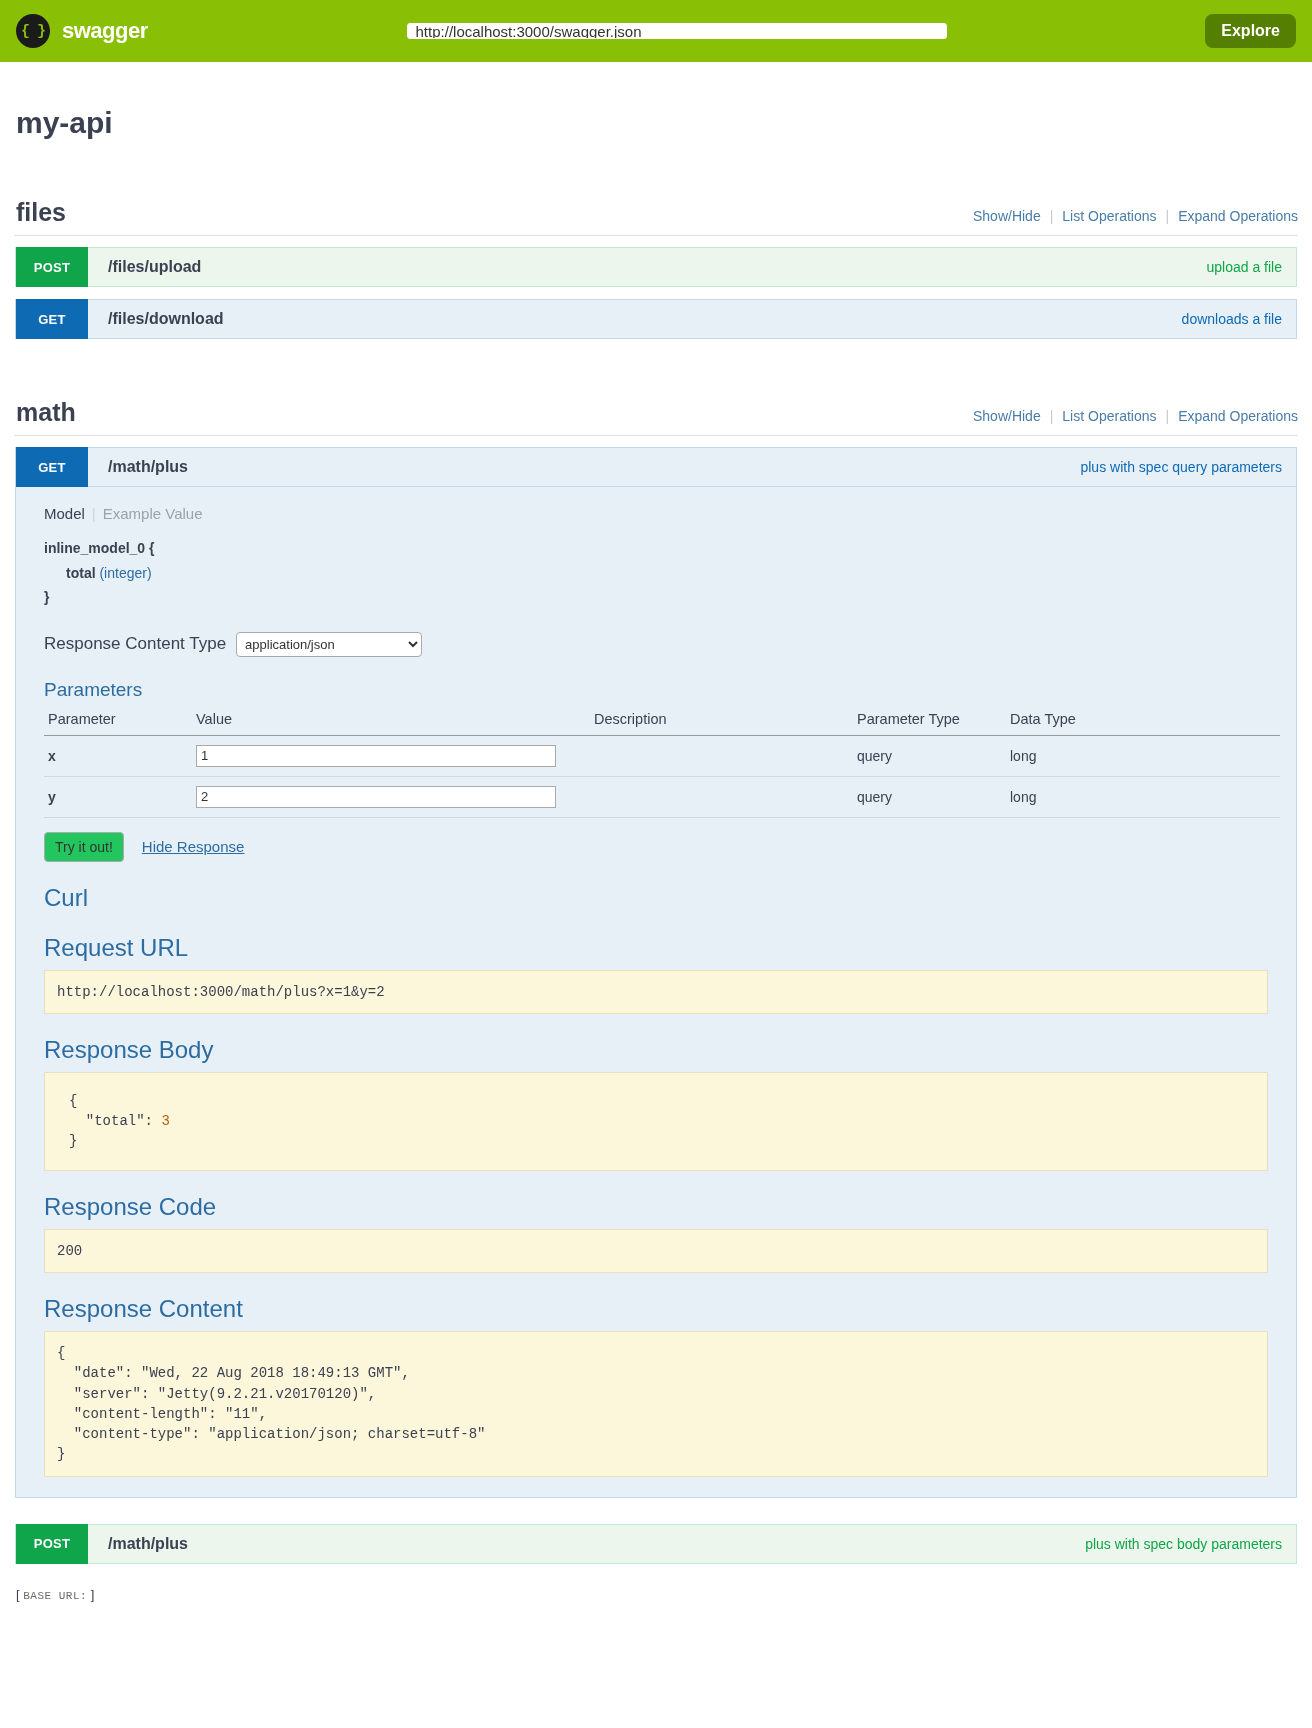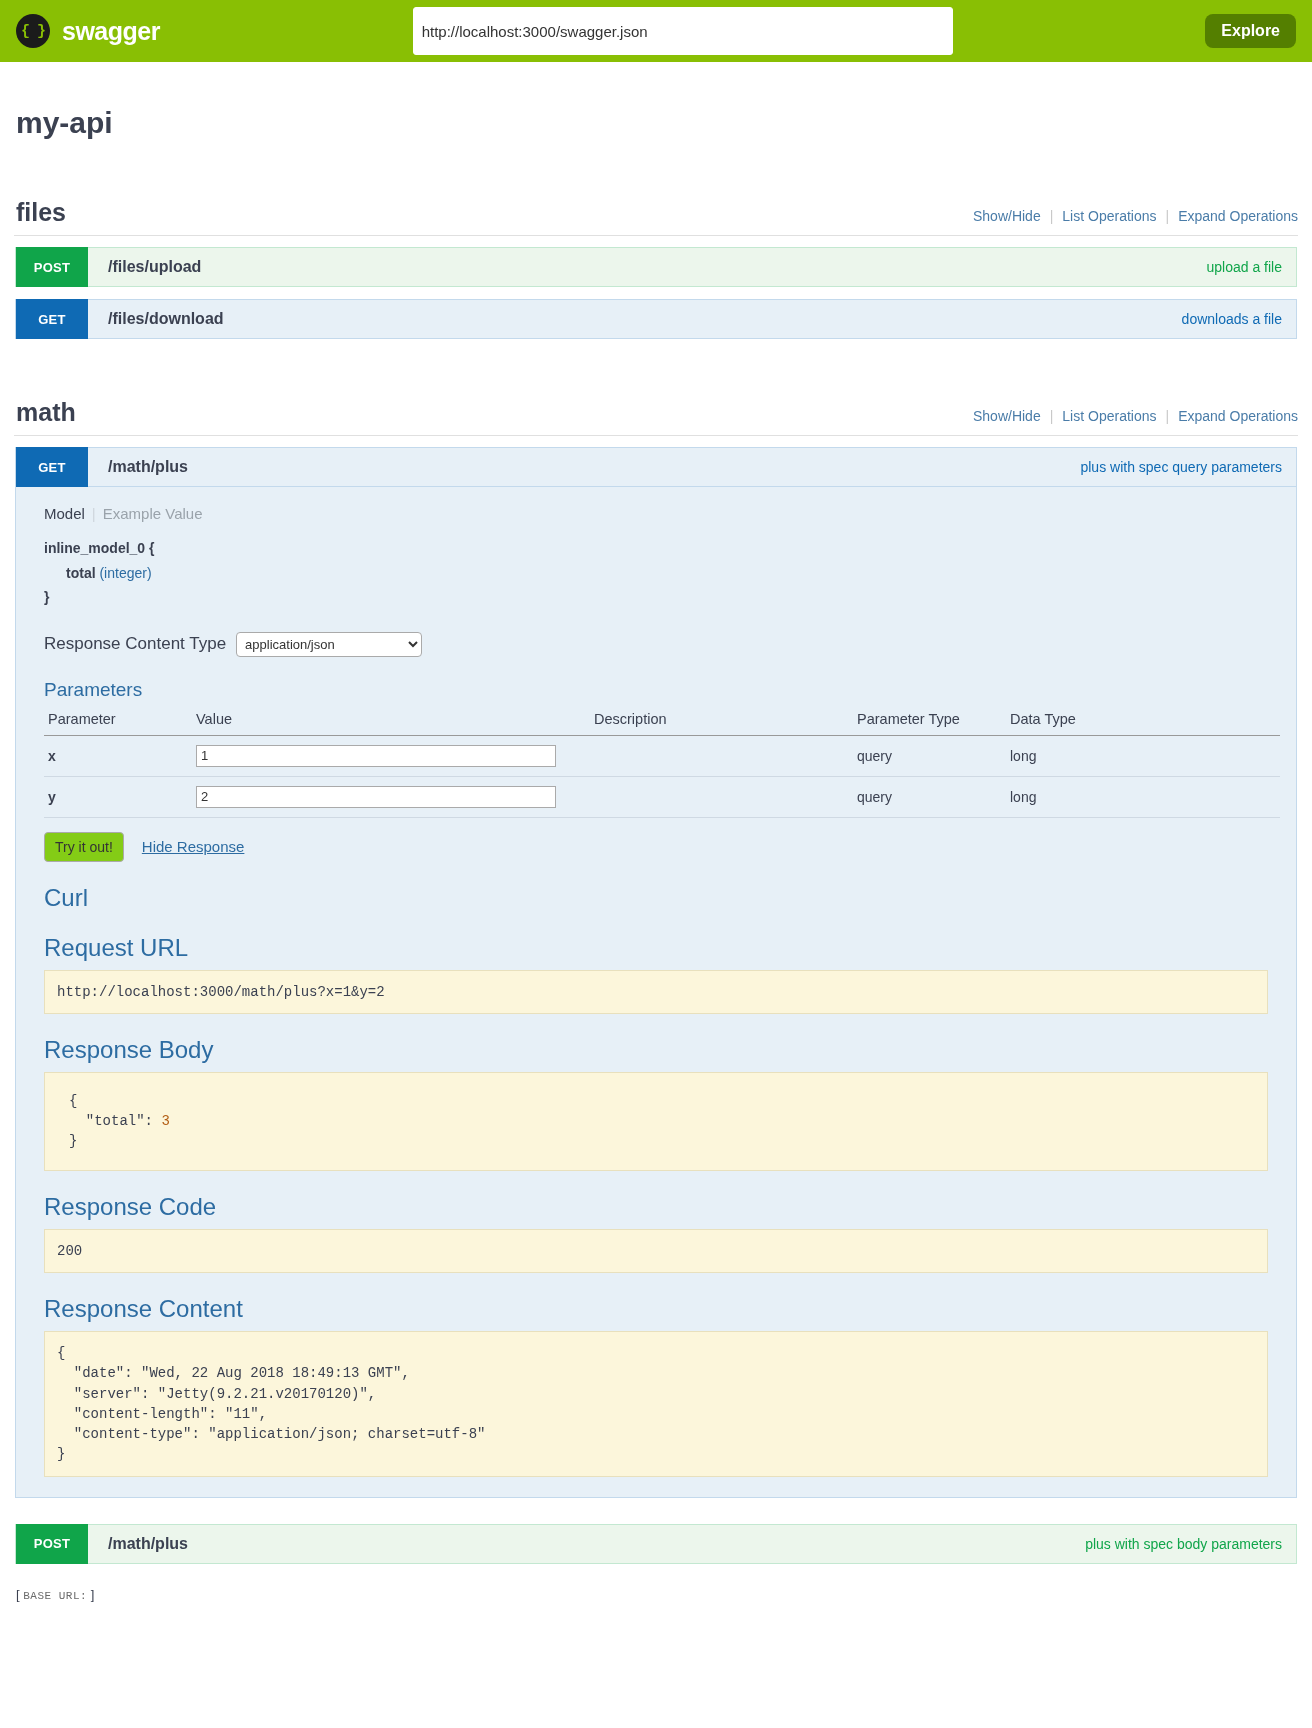--- a/index.html
+++ b/index.html
@@ -39,30 +39,30 @@
     display: flex;
     align-items: center;
     justify-content: center;
     font-family: "Liberation Mono", monospace;
     font-size: 15px;
     font-weight: bold;
     letter-spacing: -1px;
   }
   .logo-text {
     color: #ffffff;
-    font-size: 25px;
+    font-size: 22px;
     font-weight: bold;
     letter-spacing: -0.5px;
     text-align: right;
   }
   .url-input {
     flex: 0 0 auto;
     width: 540px;
     margin: 0 auto;
-    height: 48px;
+    height: 16px;
     border: 1px solid #ffffff;
     border-radius: 3px;
     background: #ffffff;
     font-family: "Liberation Sans", sans-serif;
     font-size: 15px;
     color: #333;
     padding: 0 8px;
     box-sizing: border-box;
     outline: none;
   }
@@ -261,21 +261,21 @@
     color: #333;
   }
 
   .action-row {
     display: flex;
     align-items: center;
     gap: 18px;
     margin: 14px 0 16px 12px;
   }
   .tryit-btn {
-    background: #84cc16;
+    background: #22c55e;
     border: 1px solid #aaa;
     border-radius: 4px;
     font-family: "Liberation Sans", sans-serif;
     font-size: 14px;
     padding: 6px 10px;
     color: #333;
     cursor: pointer;
   }
   .hide-response {
     color: #2d6ca2;

